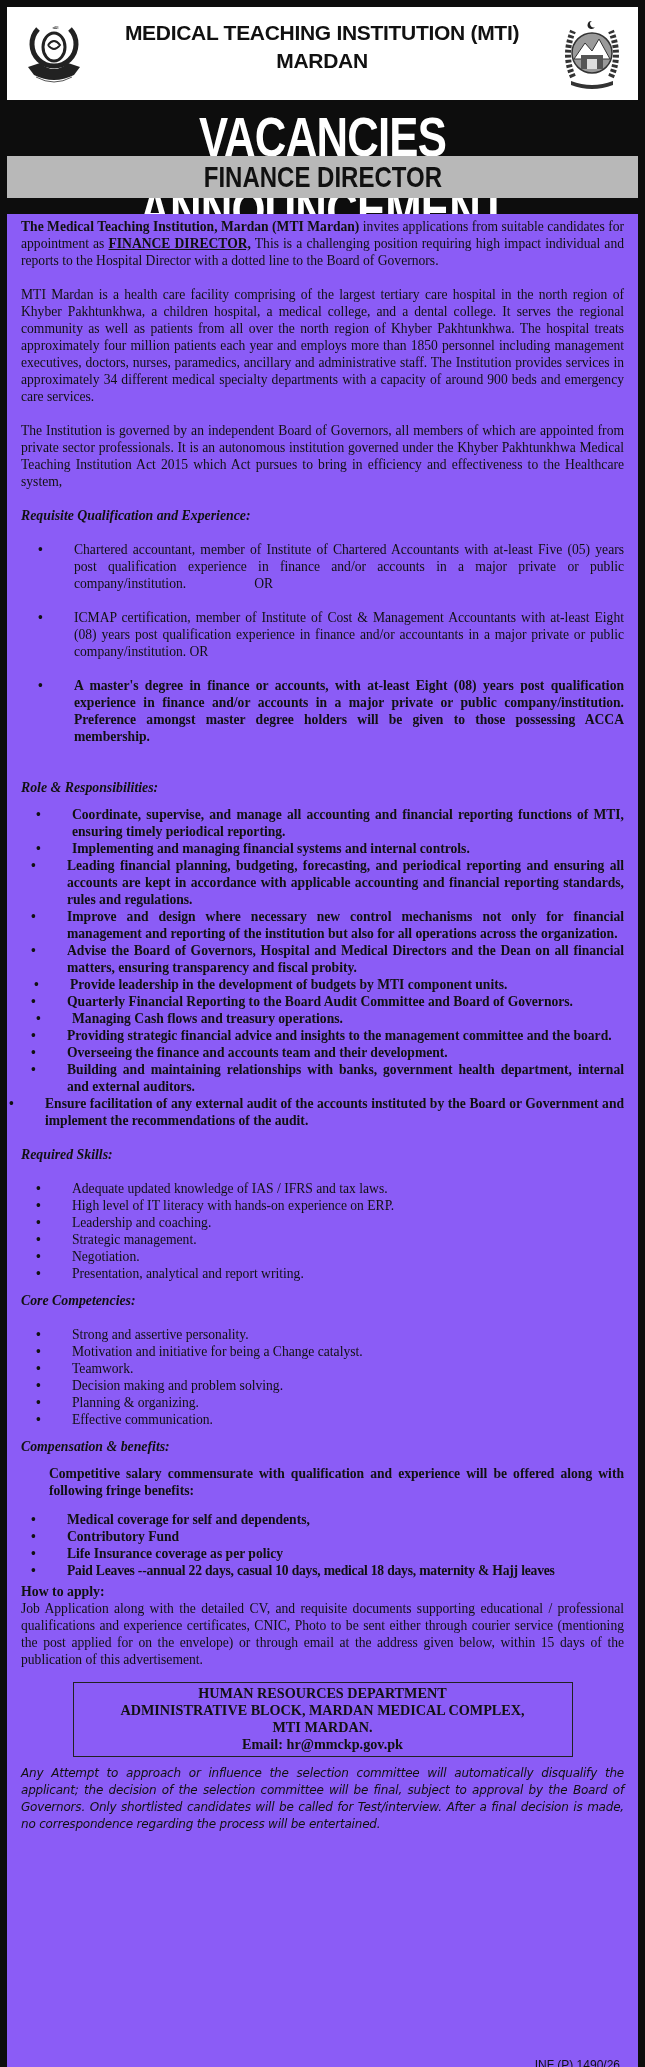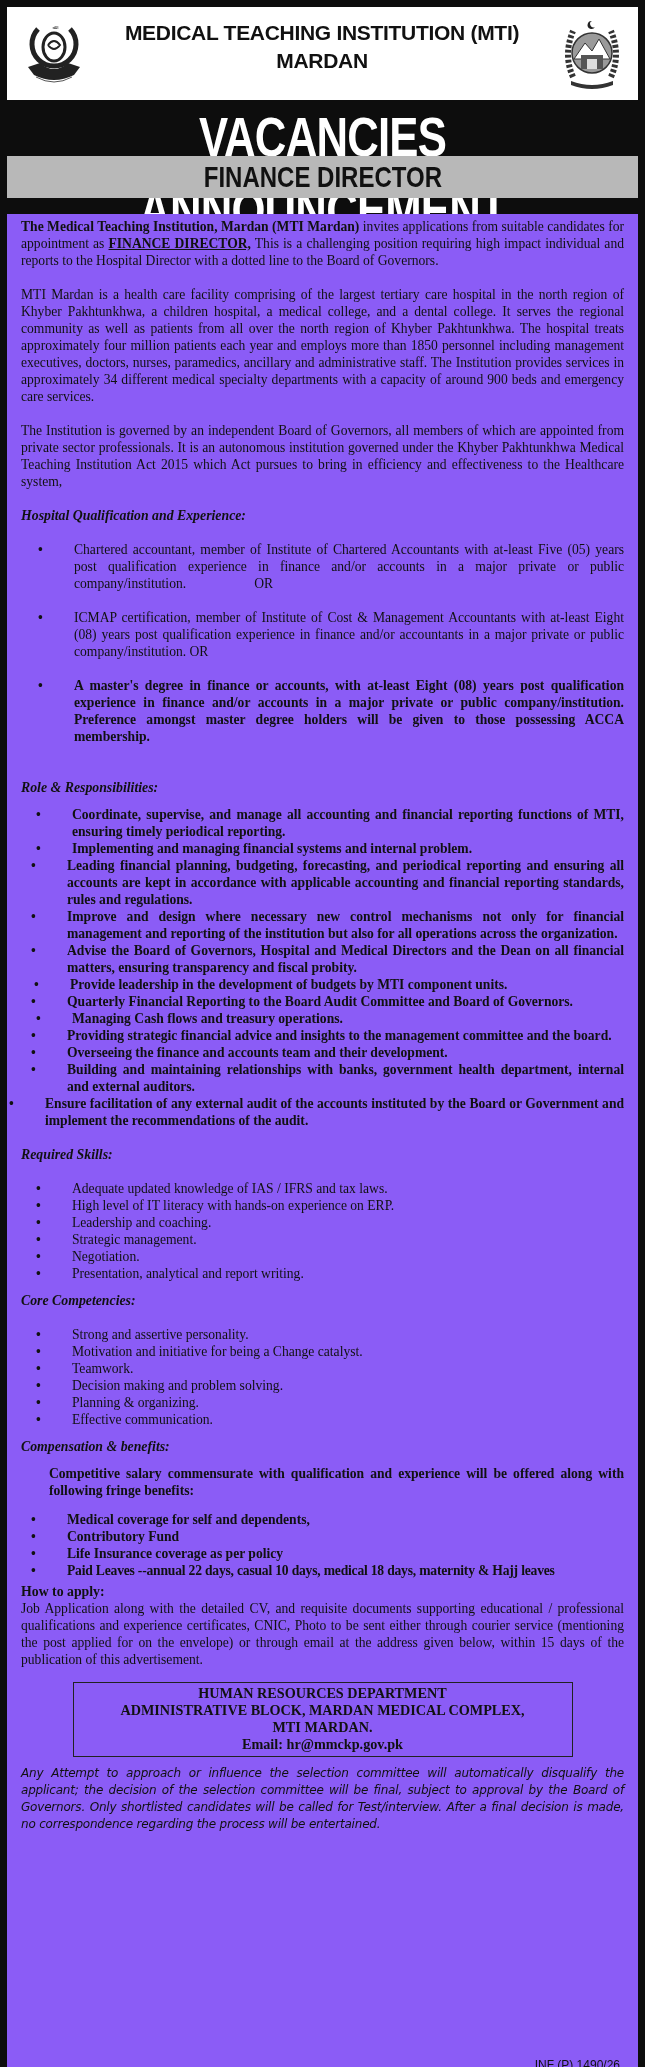--- a/index.html
+++ b/index.html
@@ -84,35 +84,35 @@
 
   <div class="body">
 
     <p><span class="bold">The Medical Teaching Institution, Mardan (MTI Mardan)</span><span> invites applications from suitable candidates for appointment as </span><span class="ul">FINANCE DIRECTOR,</span><span> This is a challenging position requiring high impact individual and reports to the Hospital Director with a dotted line to the Board of Governors.</span></p>
     <div class="gap-s"></div>
     <p>MTI Mardan is a health care facility comprising of the largest tertiary care hospital in the north region of Khyber Pakhtunkhwa, a children hospital, a medical college, and a dental college. It serves the regional community as well as patients from all over the north region of Khyber Pakhtunkhwa. The hospital treats approximately four million patients each year and employs more than 1850 personnel including management executives, doctors, nurses, paramedics, ancillary and administrative staff. The Institution provides services in approximately 34 different medical specialty departments with a capacity of around 900 beds and emergency care services.</p>
     <div class="gap-s"></div>
     <p>The Institution is governed by an independent Board of Governors, all members of which are appointed from private sector professionals. It is an autonomous institution governed under the Khyber Pakhtunkhwa Medical Teaching Institution Act 2015 which Act pursues to bring in efficiency and effectiveness to the Healthcare system,</p>
     <div class="gap-s"></div>
 
-    <div class="sec-h">Hospital Qualification and Experience:</div>
+    <div class="sec-h">Requisite Qualification and Experience:</div>
     <div class="gap-s"></div>
     <ul class="qual">
       <li><span>Chartered accountant, member of Institute of Chartered Accountants with at-least Five (05) years post qualification experience in finance and/or accounts in a major private or public company/institution.</span><span class="or">OR</span></li>
       <li>ICMAP certification, member of Institute of Cost &amp; Management Accountants with at-least Eight (08) years post qualification experience in finance and/or accountants in a major private or public company/institution. OR</li>
       <li class="bold" style="font-weight:600">A master's degree in finance or accounts, with at-least Eight (08) years post qualification experience in finance and/or accounts in a major private or public company/institution. Preference amongst master degree holders will be given to those possessing ACCA membership.</li>
     </ul>
     <div class="gap-s"></div>
     <div class="gap-s"></div>
 
     <div class="sec-h">Role &amp; Responsibilities:</div>
     <div class="gap-s" style="height:10px"></div>
     <ul class="resp">
       <li>Coordinate, supervise, and manage all accounting and financial reporting functions of MTI, ensuring timely periodical reporting.</li>
-      <li>Implementing and managing financial systems and internal problem.</li>
+      <li>Implementing and managing financial systems and internal controls.</li>
       <li class="b" style="margin-left:46px">Leading financial planning, budgeting, forecasting, and periodical reporting and ensuring all accounts are kept in accordance with applicable accounting and financial reporting standards, rules and regulations.</li>
       <li class="b" style="margin-left:46px">Improve and design where necessary new control mechanisms not only for financial management and reporting of the institution but also for all operations across the organization.</li>
       <li style="margin-left:46px">Advise the Board of Governors, Hospital and Medical Directors and the Dean on all financial matters, ensuring transparency and fiscal probity.</li>
       <li style="margin-left:49px">Provide leadership in the development of budgets by MTI component units.</li>
       <li style="margin-left:46px">Quarterly Financial Reporting to the Board Audit Committee and Board of Governors.</li>
       <li style="">Managing Cash flows and treasury operations.</li>
       <li style="margin-left:46px">Providing strategic financial advice and insights to the management committee and the board.</li>
       <li style="margin-left:46px">Overseeing the finance and accounts team and their development.</li>
       <li style="margin-left:46px">Building and maintaining relationships with banks, government health department, internal and external auditors.</li>
       <li style="margin-left:24px">Ensure facilitation of any external audit of the accounts instituted by the Board or Government and implement the recommendations of the audit.</li>

